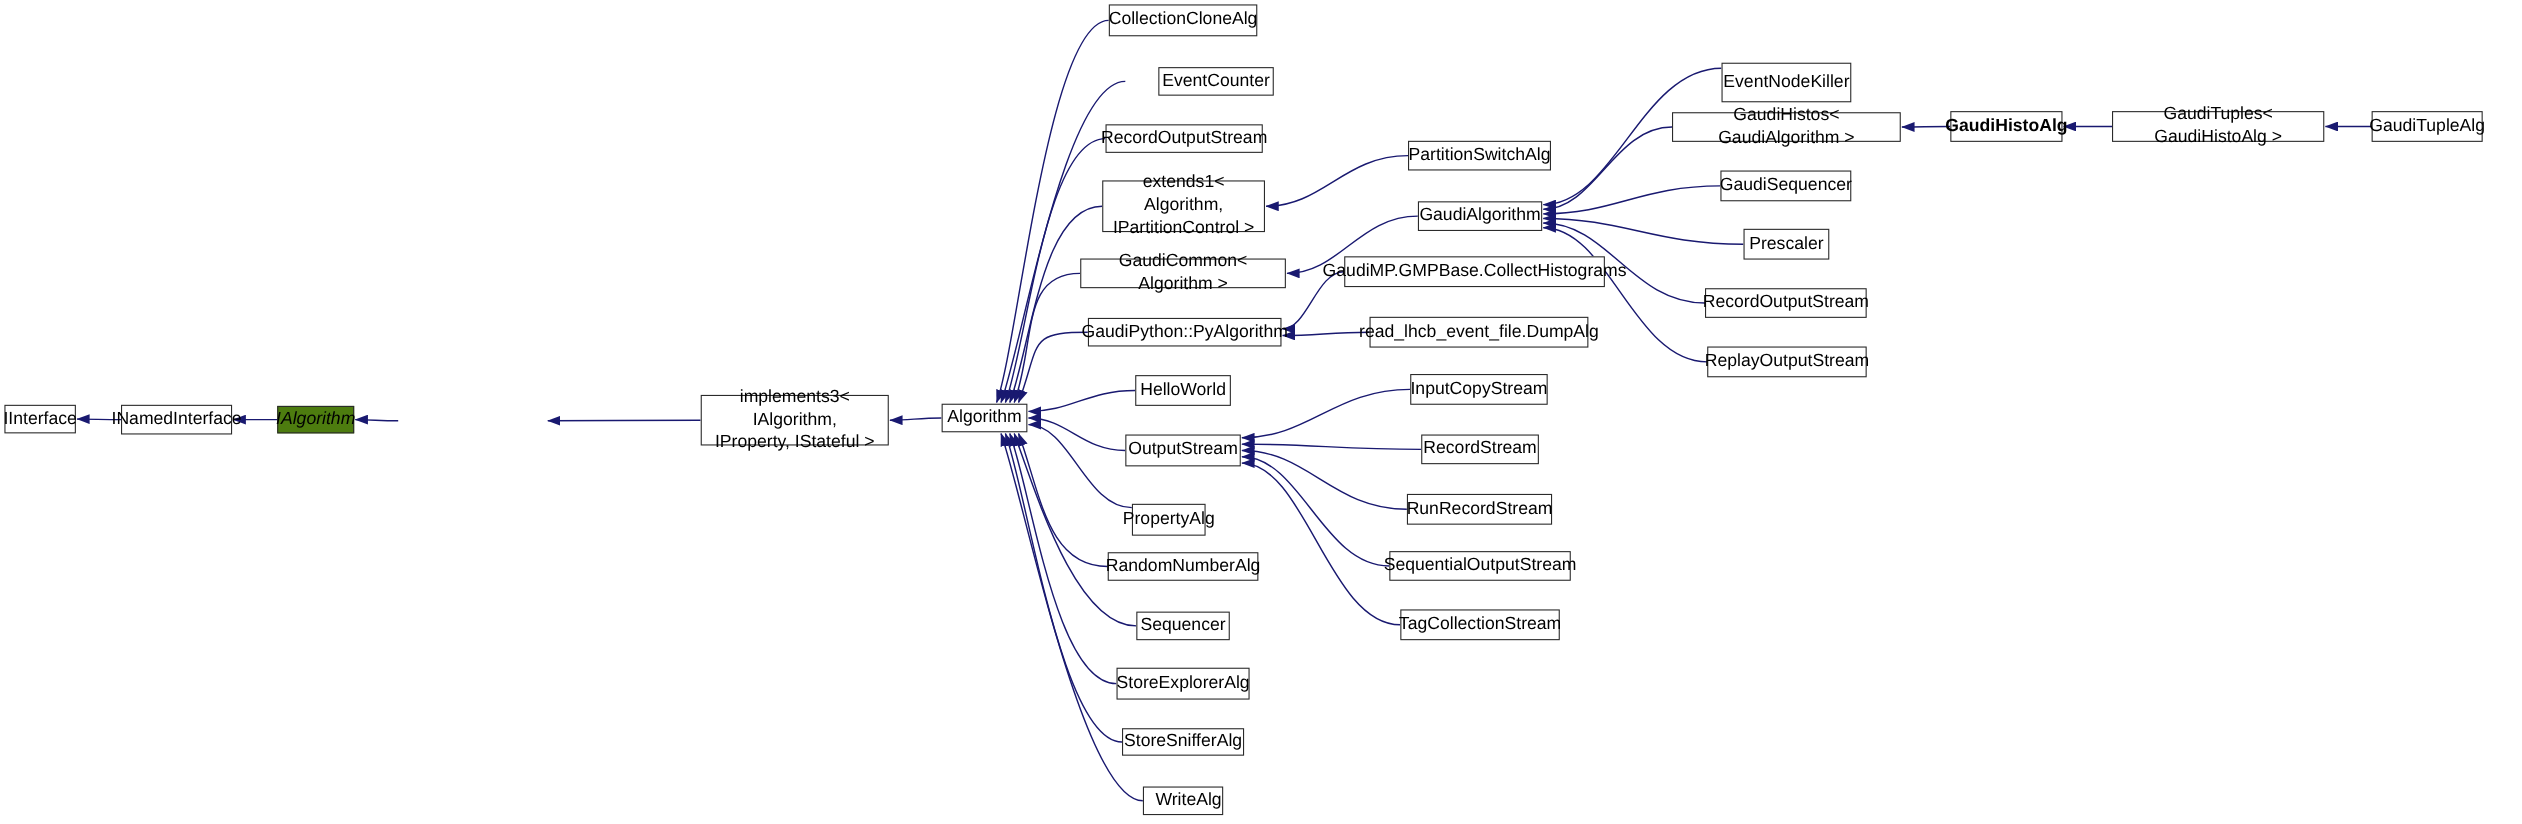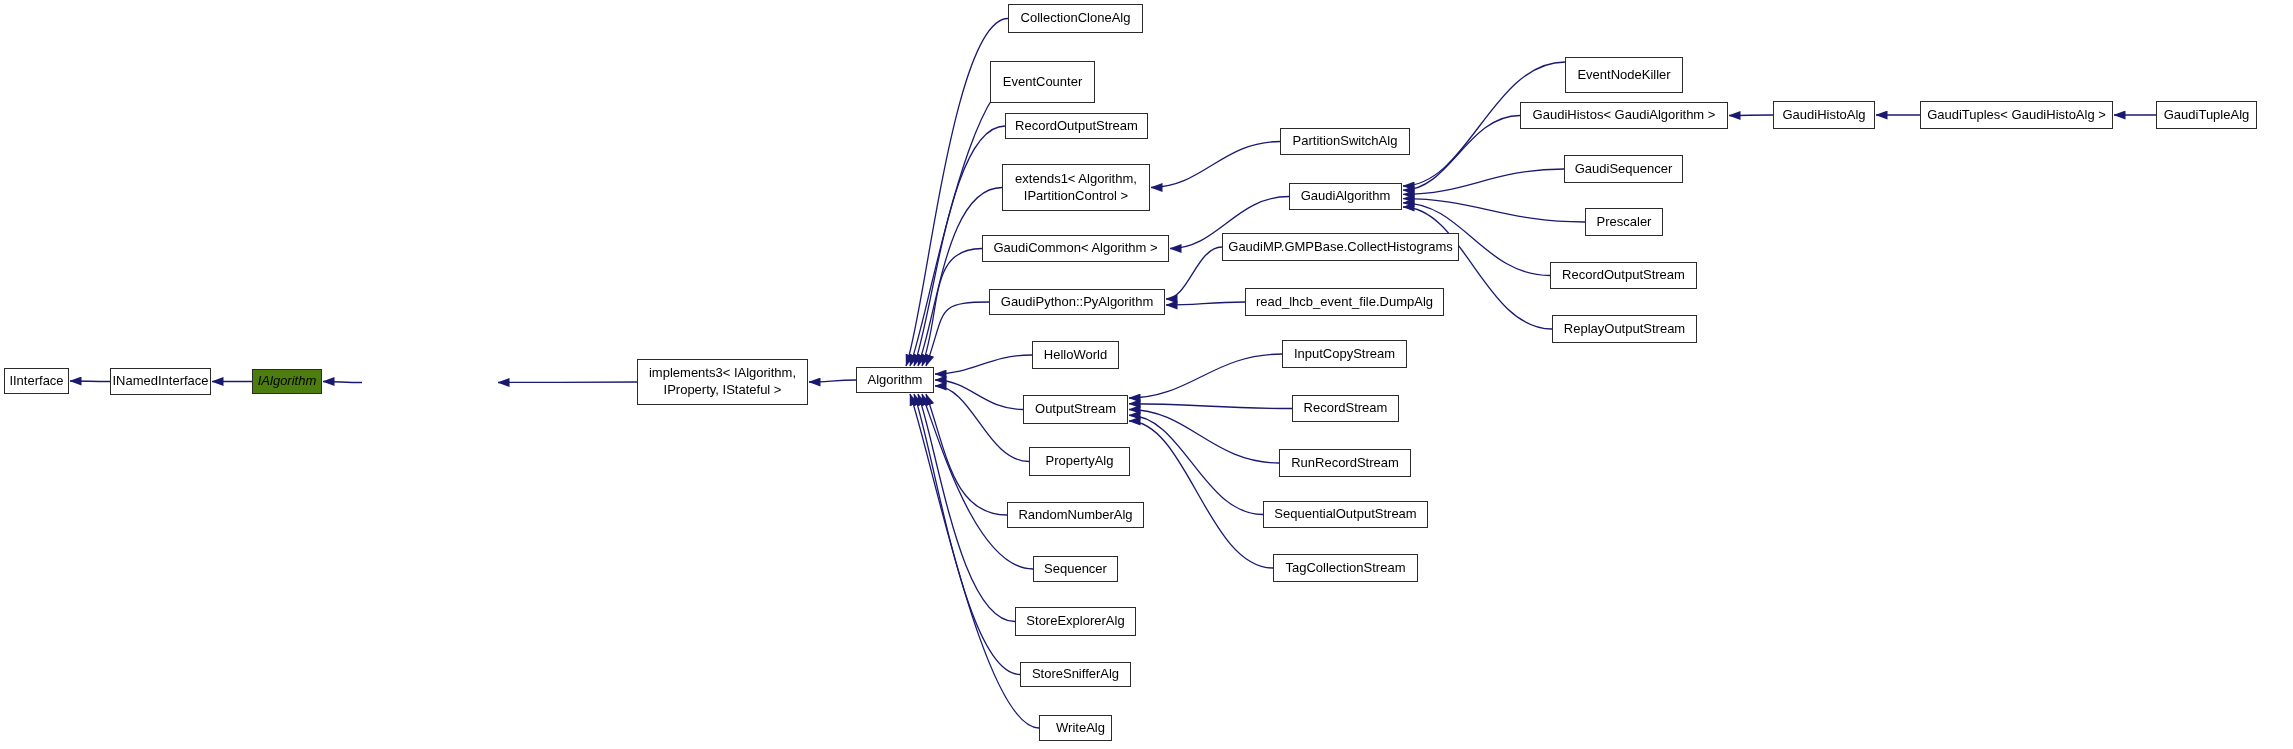--- a/index.html
+++ b/index.html
@@ -14,21 +14,21 @@
   #edges path.edge{fill:none;stroke:#191970;stroke-width:1.3px;}
   #node-layer{position:absolute;left:0;top:0;width:100%;height:100%;z-index:2;}
   .node{
     position:absolute;
     box-sizing:border-box;
     border:1.4px solid #2b2b2b;
     background:#ffffff;
     color:#000000;
     display:flex;align-items:center;justify-content:center;
     text-align:center;
-    font-size:13px;line-height:1.3;
+    font-size:16px;line-height:1.3;
     white-space:pre-line;
     padding:0 1px;
     cursor:pointer;
   }
   .node.hl{background:#4d7c0f;cursor:default;font-style:italic;}
 </style>
 </head>
 <body>
 
 <div id="diagram">
@@ -77,46 +77,46 @@
       <path d="M2156,115 C2137.1,115 2130.8,115 2114,115" class="edge" marker-end="url(#arrow)"></path>
     </svg>
   <div id="node-layer">
       <div class="node" style="left: 4px; top: 368px; width: 65px; height: 26px;">IInterface</div>
       <div class="node" style="left: 110px; top: 368px; width: 101px; height: 27px;">INamedInterface</div>
       <div class="node hl" style="left: 252px; top: 369px; width: 70px; height: 25px;">IAlgorithm</div>
       <div class="node" style="left: 637px; top: 359px; width: 171px; height: 46px;">implements3&lt; IAlgorithm,
 IProperty, IStateful &gt;</div>
       <div class="node" style="left: 856px; top: 367px; width: 78px; height: 26px;">Algorithm</div>
       <div class="node" style="left: 1008px; top: 4px; width: 135px; height: 29px;">CollectionCloneAlg</div>
-      <div class="node" style="left: 990px; top: 61px; width: 105px; height: 42px;">EventCounter</div>
+      <div class="node" style="left: 1053px; top: 61px; width: 105px; height: 26px;">EventCounter</div>
       <div class="node" style="left: 1005px; top: 113px; width: 143px; height: 26px;">RecordOutputStream</div>
       <div class="node" style="left: 1002px; top: 164px; width: 148px; height: 47px; text-align: center;">extends1&lt; Algorithm,
 IPartitionControl &gt;</div>
       <div class="node" style="left: 982px; top: 235px; width: 187px; height: 27px;">GaudiCommon&lt; Algorithm &gt;</div>
       <div class="node" style="left: 989px; top: 289px; width: 176px; height: 26px;">GaudiPython::PyAlgorithm</div>
       <div class="node" style="left: 1032px; top: 341px; width: 87px; height: 28px;">HelloWorld</div>
       <div class="node" style="left: 1023px; top: 395px; width: 105px; height: 29px;">OutputStream</div>
-      <div class="node" style="left: 1029px; top: 447px; width: 101px; height: 29px; text-align: center;">PropertyAlg</div>
+      <div class="node" style="left: 1029px; top: 458px; width: 67px; height: 29px; text-align: center;">PropertyAlg</div>
       <div class="node" style="left: 1007px; top: 502px; width: 137px; height: 26px;">RandomNumberAlg</div>
       <div class="node" style="left: 1033px; top: 556px; width: 85px; height: 26px;">Sequencer</div>
       <div class="node" style="left: 1015px; top: 607px; width: 121px; height: 29px;">StoreExplorerAlg</div>
       <div class="node" style="left: 1020px; top: 662px; width: 111px; height: 25px;">StoreSnifferAlg</div>
       <div class="node" style="left: 1039px; top: 715px; width: 73px; height: 26px; padding-left: 11px;">WriteAlg</div>
       <div class="node" style="left: 1280px; top: 128px; width: 130px; height: 27px;">PartitionSwitchAlg</div>
       <div class="node" style="left: 1289px; top: 183px; width: 113px; height: 27px;">GaudiAlgorithm</div>
       <div class="node" style="left: 1222px; top: 233px; width: 237px; height: 28px;">GaudiMP.GMPBase.CollectHistograms</div>
       <div class="node" style="left: 1245px; top: 288px; width: 199px; height: 28px;">read_lhcb_event_file.DumpAlg</div>
       <div class="node" style="left: 1282px; top: 340px; width: 125px; height: 28px;">InputCopyStream</div>
       <div class="node" style="left: 1292px; top: 395px; width: 107px; height: 27px;">RecordStream</div>
       <div class="node" style="left: 1279px; top: 449px; width: 132px; height: 28px;">RunRecordStream</div>
       <div class="node" style="left: 1263px; top: 501px; width: 165px; height: 27px;">SequentialOutputStream</div>
       <div class="node" style="left: 1273px; top: 554px; width: 145px; height: 28px;">TagCollectionStream</div>
       <div class="node" style="left: 1565px; top: 57px; width: 118px; height: 36px;">EventNodeKiller</div>
       <div class="node" style="left: 1520px; top: 102px; width: 208px; height: 27px;">GaudiHistos&lt; GaudiAlgorithm &gt;</div>
       <div class="node" style="left: 1564px; top: 155px; width: 119px; height: 28px;">GaudiSequencer</div>
       <div class="node" style="left: 1585px; top: 208px; width: 78px; height: 28px;">Prescaler</div>
       <div class="node" style="left: 1550px; top: 262px; width: 147px; height: 27px;">RecordOutputStream</div>
       <div class="node" style="left: 1552px; top: 315px; width: 145px; height: 28px;">ReplayOutputStream</div>
-      <div class="node" style="left: 1773px; top: 101px; width: 102px; height: 28px;">GaudiHistoAlg</div>
+      <div class="node" style="left: 1773px; top: 101px; width: 102px; height: 28px; font-weight: bold;">GaudiHistoAlg</div>
       <div class="node" style="left: 1920px; top: 101px; width: 193px; height: 28px;">GaudiTuples&lt; GaudiHistoAlg &gt;</div>
       <div class="node" style="left: 2156px; top: 101px; width: 101px; height: 28px;">GaudiTupleAlg</div>
     </div>
 </div>
 
 </body></html>

